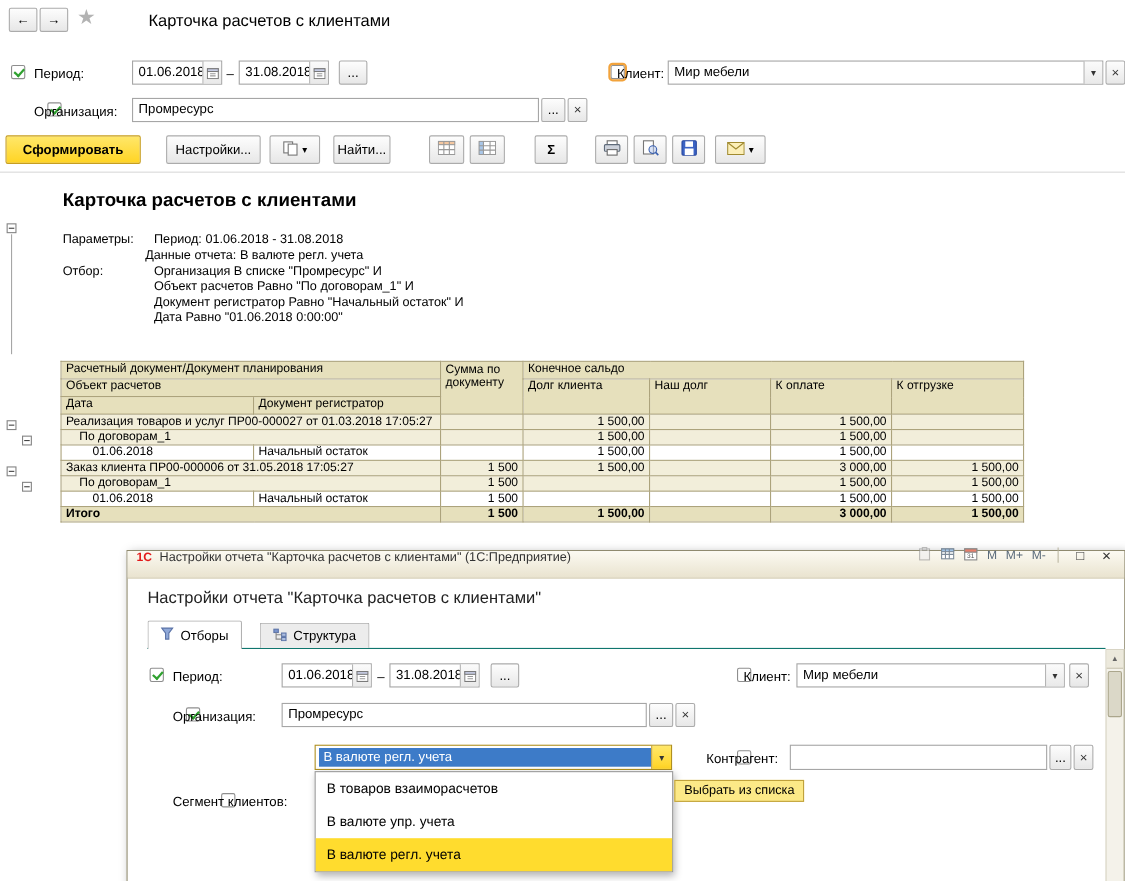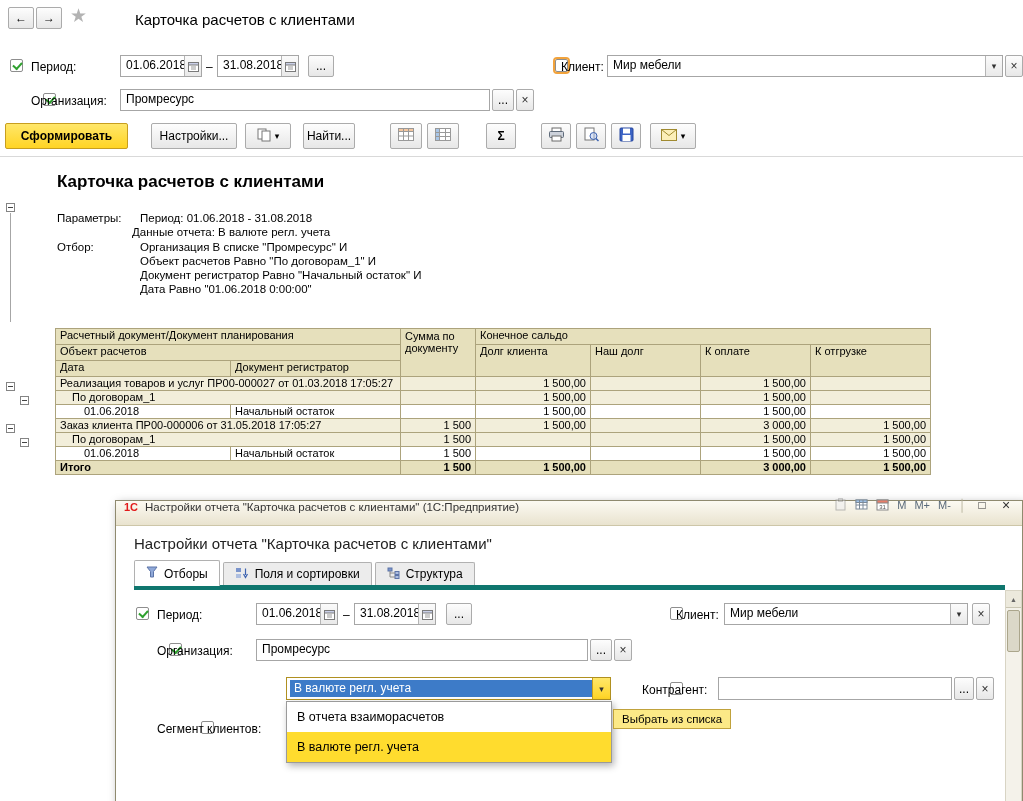--- a/index.html
+++ b/index.html
@@ -30,21 +30,21 @@
 #report-table .num{text-align:right}
 #report-table .total td{background:#E6E0BC;font-weight:bold}
 .lvl1{padding-left:16px !important}
 .lvl2{padding-left:28px !important}
 #dialog{position:absolute;left:115px;top:500px;width:908px;height:310px;background:#fff;border:1px solid #8F8A6F;box-shadow:3px 3px 9px rgba(0,0,0,.35);z-index:10}
 .titlebar{position:absolute;left:0;top:0;right:0;height:24px;background:linear-gradient(#FCFAF2,#E9E3CF);border-bottom:1px solid #CDC6A8;display:flex;align-items:flex-end;padding:12px 8px;gap:7px;font-size:11.5px;color:#333}
 .logo1c{color:#E21A1A;font-weight:bold;font-size:11px}
 .memtxt{font-size:11px;color:#5A6A7A}
 .winbtn{font-size:12px;color:#333;width:16px;text-align:center}
 #dlg-heading{font-size:15px;color:#222;white-space:nowrap}
-.tabbar{position:absolute;display:flex;align-items:flex-end;gap:3px;border-bottom:5px solid #0f766e}
+.tabbar{position:absolute;display:flex;align-items:flex-end;gap:16px;border-bottom:1px solid #0f766e}
 .tab{display:flex;align-items:center;gap:6px;height:23px;padding:0 11px;border:1px solid #B1B1B1;border-bottom:none;border-radius:2px 2px 0 0;background:#ECECEC;font-size:12px}
 .tab.active{background:#fff;height:26px;margin-bottom:-1px}
 .redbox{position:absolute;border:2px solid #D90000;display:flex;align-items:center;padding:0 6px;font-size:12px;background:#fff}
 .combo-selected{flex:1;margin:2px 0 2px 3px;padding:0 4px;background:#3D7BC8;color:#fff;line-height:17px;white-space:nowrap;overflow:hidden}
 .mini-yellow{width:18px;display:flex;align-items:center;justify-content:center;border-left:1px solid #C79E1F;background:linear-gradient(#FFE76A,#FFD424);font-size:9px;color:#333;flex:none}
 #dd-list{position:absolute;background:#fff;border:1px solid #9A9A9A;box-shadow:2px 3px 7px rgba(0,0,0,.3);z-index:12}
 .dd-item{height:30px;display:flex;align-items:center;padding:0 10px;font-size:12.5px;white-space:nowrap}
 .dd-item.selected{background:#FFDC2E}
 #dd-tooltip{position:absolute;background:#FCE987;border:1px solid #C0A23C;padding:3px 8px;font-size:11.5px;white-space:nowrap;z-index:13}
 .scroll{position:absolute;background:#F4F2EA;border:1px solid #D8D4C4}
@@ -332,28 +332,20 @@
     <div id="dlg-heading" class="abs" style="left:18px;top:34px">Настройки отчета "Карточка расчетов с клиентами"</div>
 
     <div class="tabbar" style="left:18px;top:62px;width:871px;height:27px">
       <div class="tab active">
         <span><svg width="12" height="12" viewBox="0 0 12 12">
               <path d="M1 1 L11 1 L7.5 5.5 L7.5 11 L4.5 11 L4.5 5.5 Z" fill="#8FA8D8" stroke="#5C74A8"></path>
             </svg></span>
         <span>Отборы</span>
       </div>
       <div class="tab">
-        <span><svg width="14" height="12" viewBox="0 0 14 12">
-              <rect x="1" y="1" width="5" height="4" fill="#7A94CC"></rect>
-              <rect x="1" y="7" width="5" height="4" fill="#ADBEE0"></rect>
-              <path d="M10.5 1.5 V8 M8.5 7 L10.5 10.5 L12.5 7" fill="none" stroke="#3C62B0" stroke-width="1.2"></path>
-            </svg></span>
-        <span>Поля и сортировки</span>
-      </div>
-      <div class="tab">
         <span><svg width="13" height="12" viewBox="0 0 13 12">
               <rect x="1" y="1" width="4" height="3" fill="#7A94CC" stroke="#5C74A8"></rect>
               <rect x="8" y="4.5" width="4" height="3" fill="#ADBEE0" stroke="#5C74A8"></rect>
               <rect x="8" y="8.5" width="4" height="3" fill="#ADBEE0" stroke="#5C74A8"></rect>
               <path d="M3 4 V10 H8 M3 6 H8" fill="none" stroke="#888"></path>
             </svg></span>
         <span>Структура</span>
       </div>
     </div>
 
@@ -430,21 +422,22 @@
     <div class="xbox abs" style="left:860px;top:176px;height:23px">
         <span>×</span>
       </div>
 
     
     <span class="checkbox abs" style="left:20px;top:220px"></span>
     <span class="lbl abs" style="left:41px;top:221px">Сегмент клиентов:</span>
 
     
     <div id="dd-list" style="left:170px;top:200px;width:326px">
-      <div class="dd-item">В отчета взаиморасчетов</div>
+      <div class="dd-item">В товаров взаиморасчетов</div>
+      <div class="dd-item">В валюте упр. учета</div>
       <div class="dd-item selected">В валюте регл. учета</div>
     </div>
 
     
     <div id="dd-tooltip" style="left:497px;top:208px">Выбрать из списка</div>
 
     
     <div class="scroll" style="left:889px;top:89px;width:17px;height:221px">
       <div class="scroll-btn">
           <span>▲</span>

